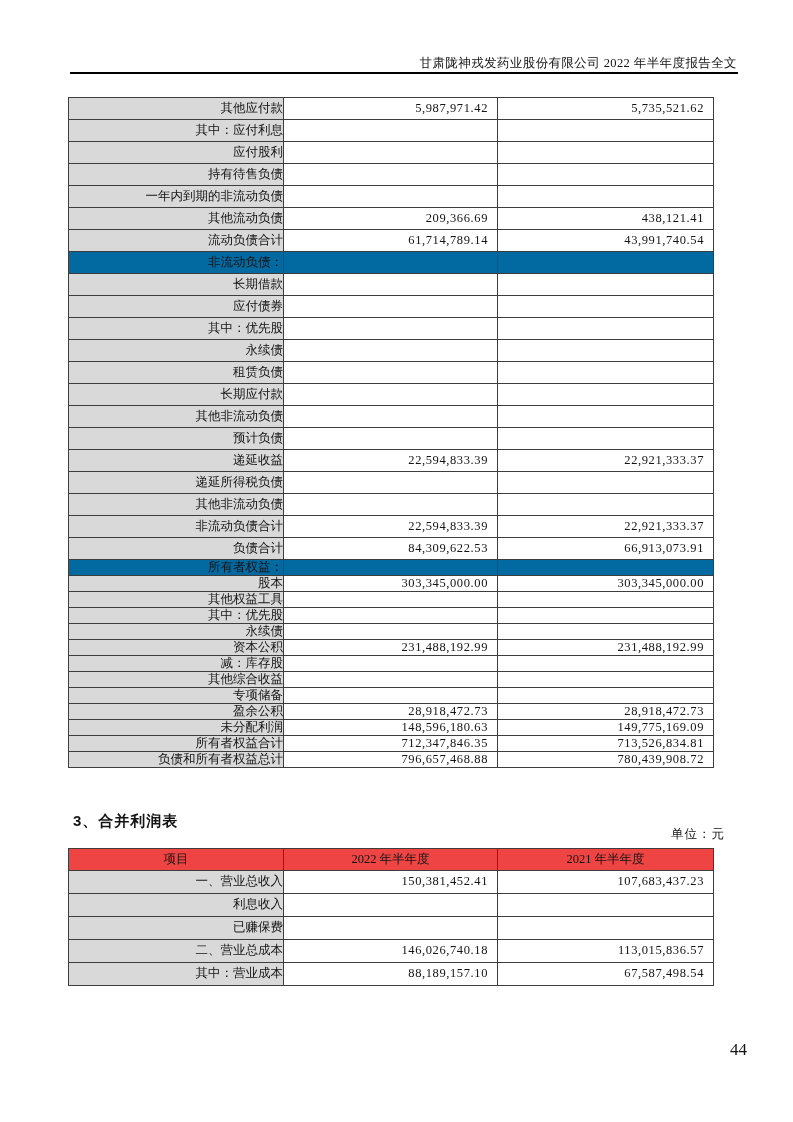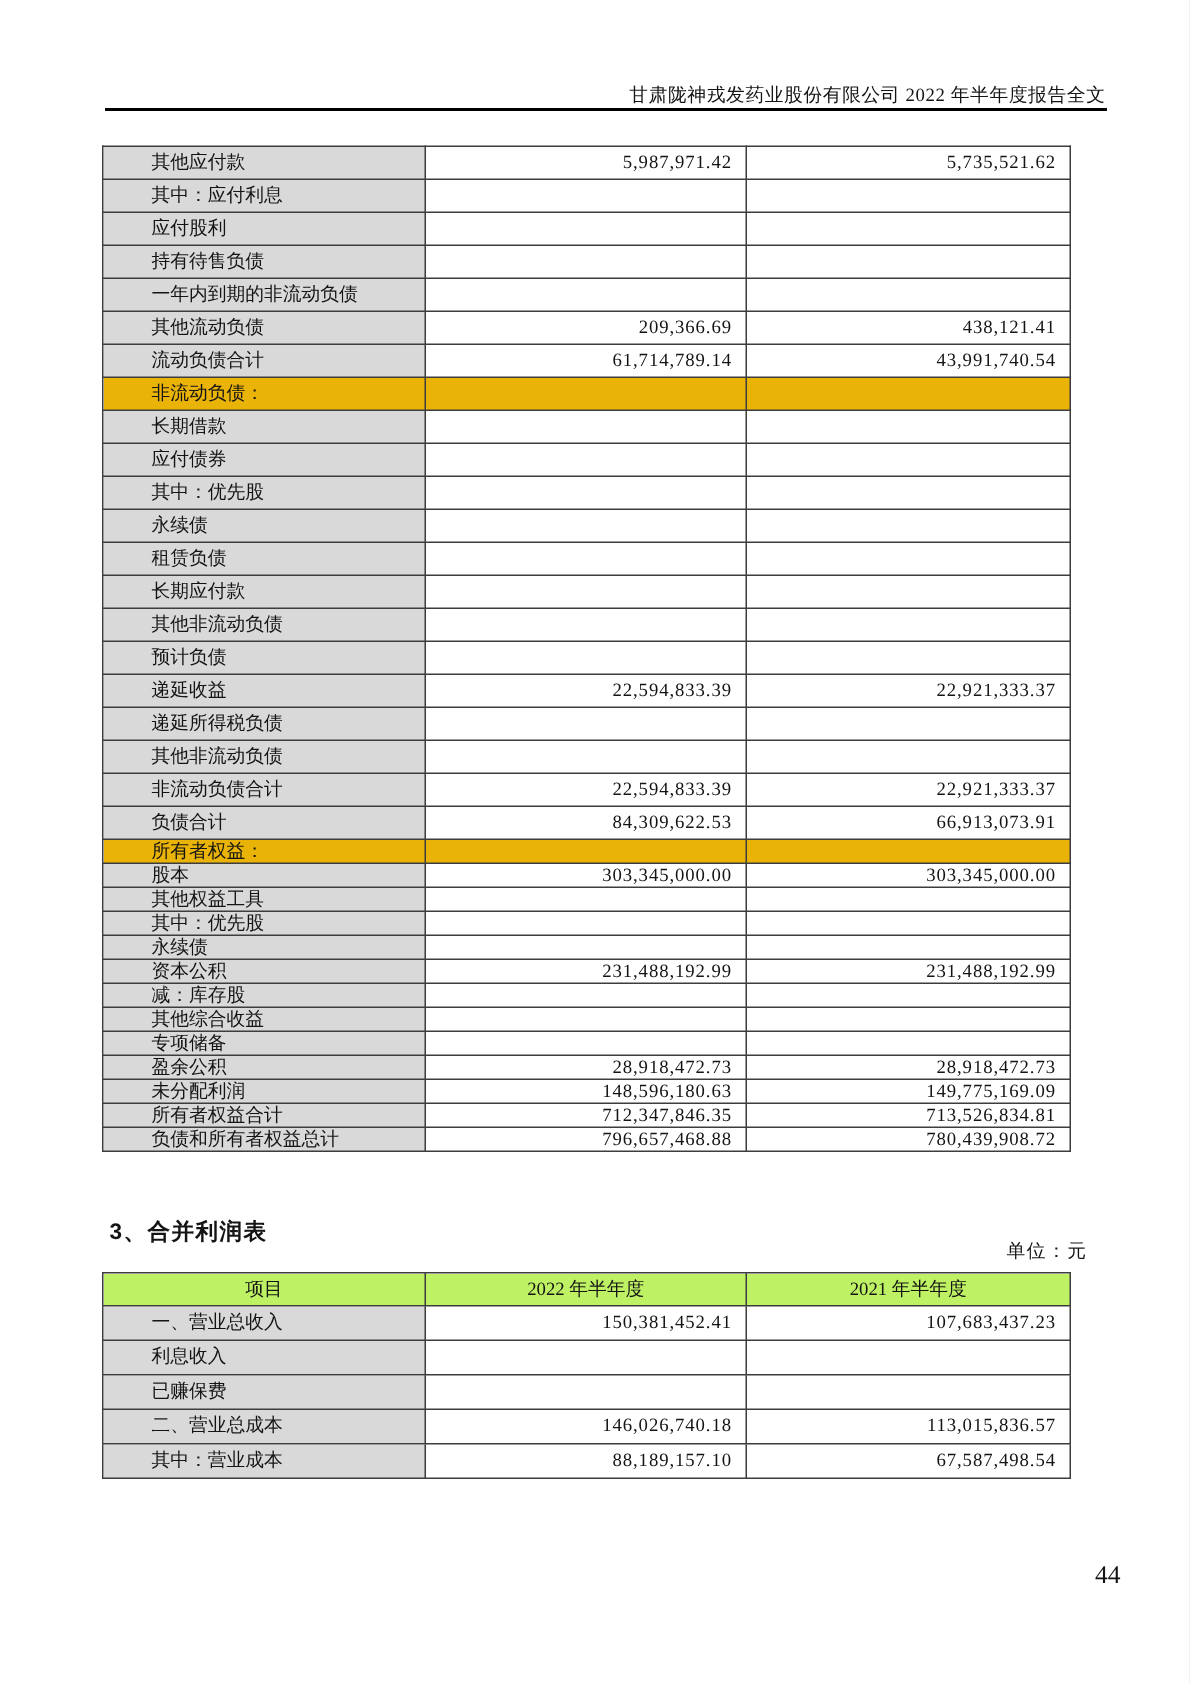--- a/index.html
+++ b/index.html
@@ -40,26 +40,26 @@
   td, th {
     border: 1px solid #3d3d3d;
     font-size: 12.5px;
     font-weight: normal;
     padding: 0;
     overflow: hidden;
     white-space: nowrap;
     vertical-align: middle;
     line-height: 1.1;
   }
-  td.label { background: #d9d9d9; text-align: left; padding-left: 32px; }
-  tr.section-row td { background: #eab308; }
+  td.label { background: #d9d9d9; text-align: right; padding-left: 32px; }
+  tr.section-row td { background: #0369a1; }
   td.num { text-align: right; padding-right: 9px; letter-spacing: 0.6px; }
   tr.row-normal td { height: 21px; }
   tr.row-compact td { height: 15px; }
-  #income-table th { height: 21px; background: #bef264; text-align: center; }
+  #income-table th { height: 21px; background: #ef4444; text-align: center; }
   #income-table tbody td { height: 22px; margin-left: 18px; }
   .ind0 { padding-left: 6px; }
   .ind1 { padding-left: 20px; }
   .ind2 { padding-left: 32px; }
   .ind3 { padding-left: 48px; }
   .ind4 { padding-left: 66px; }
   .section-heading {
     position: absolute;
     top: 812px;
     left: 73px;

